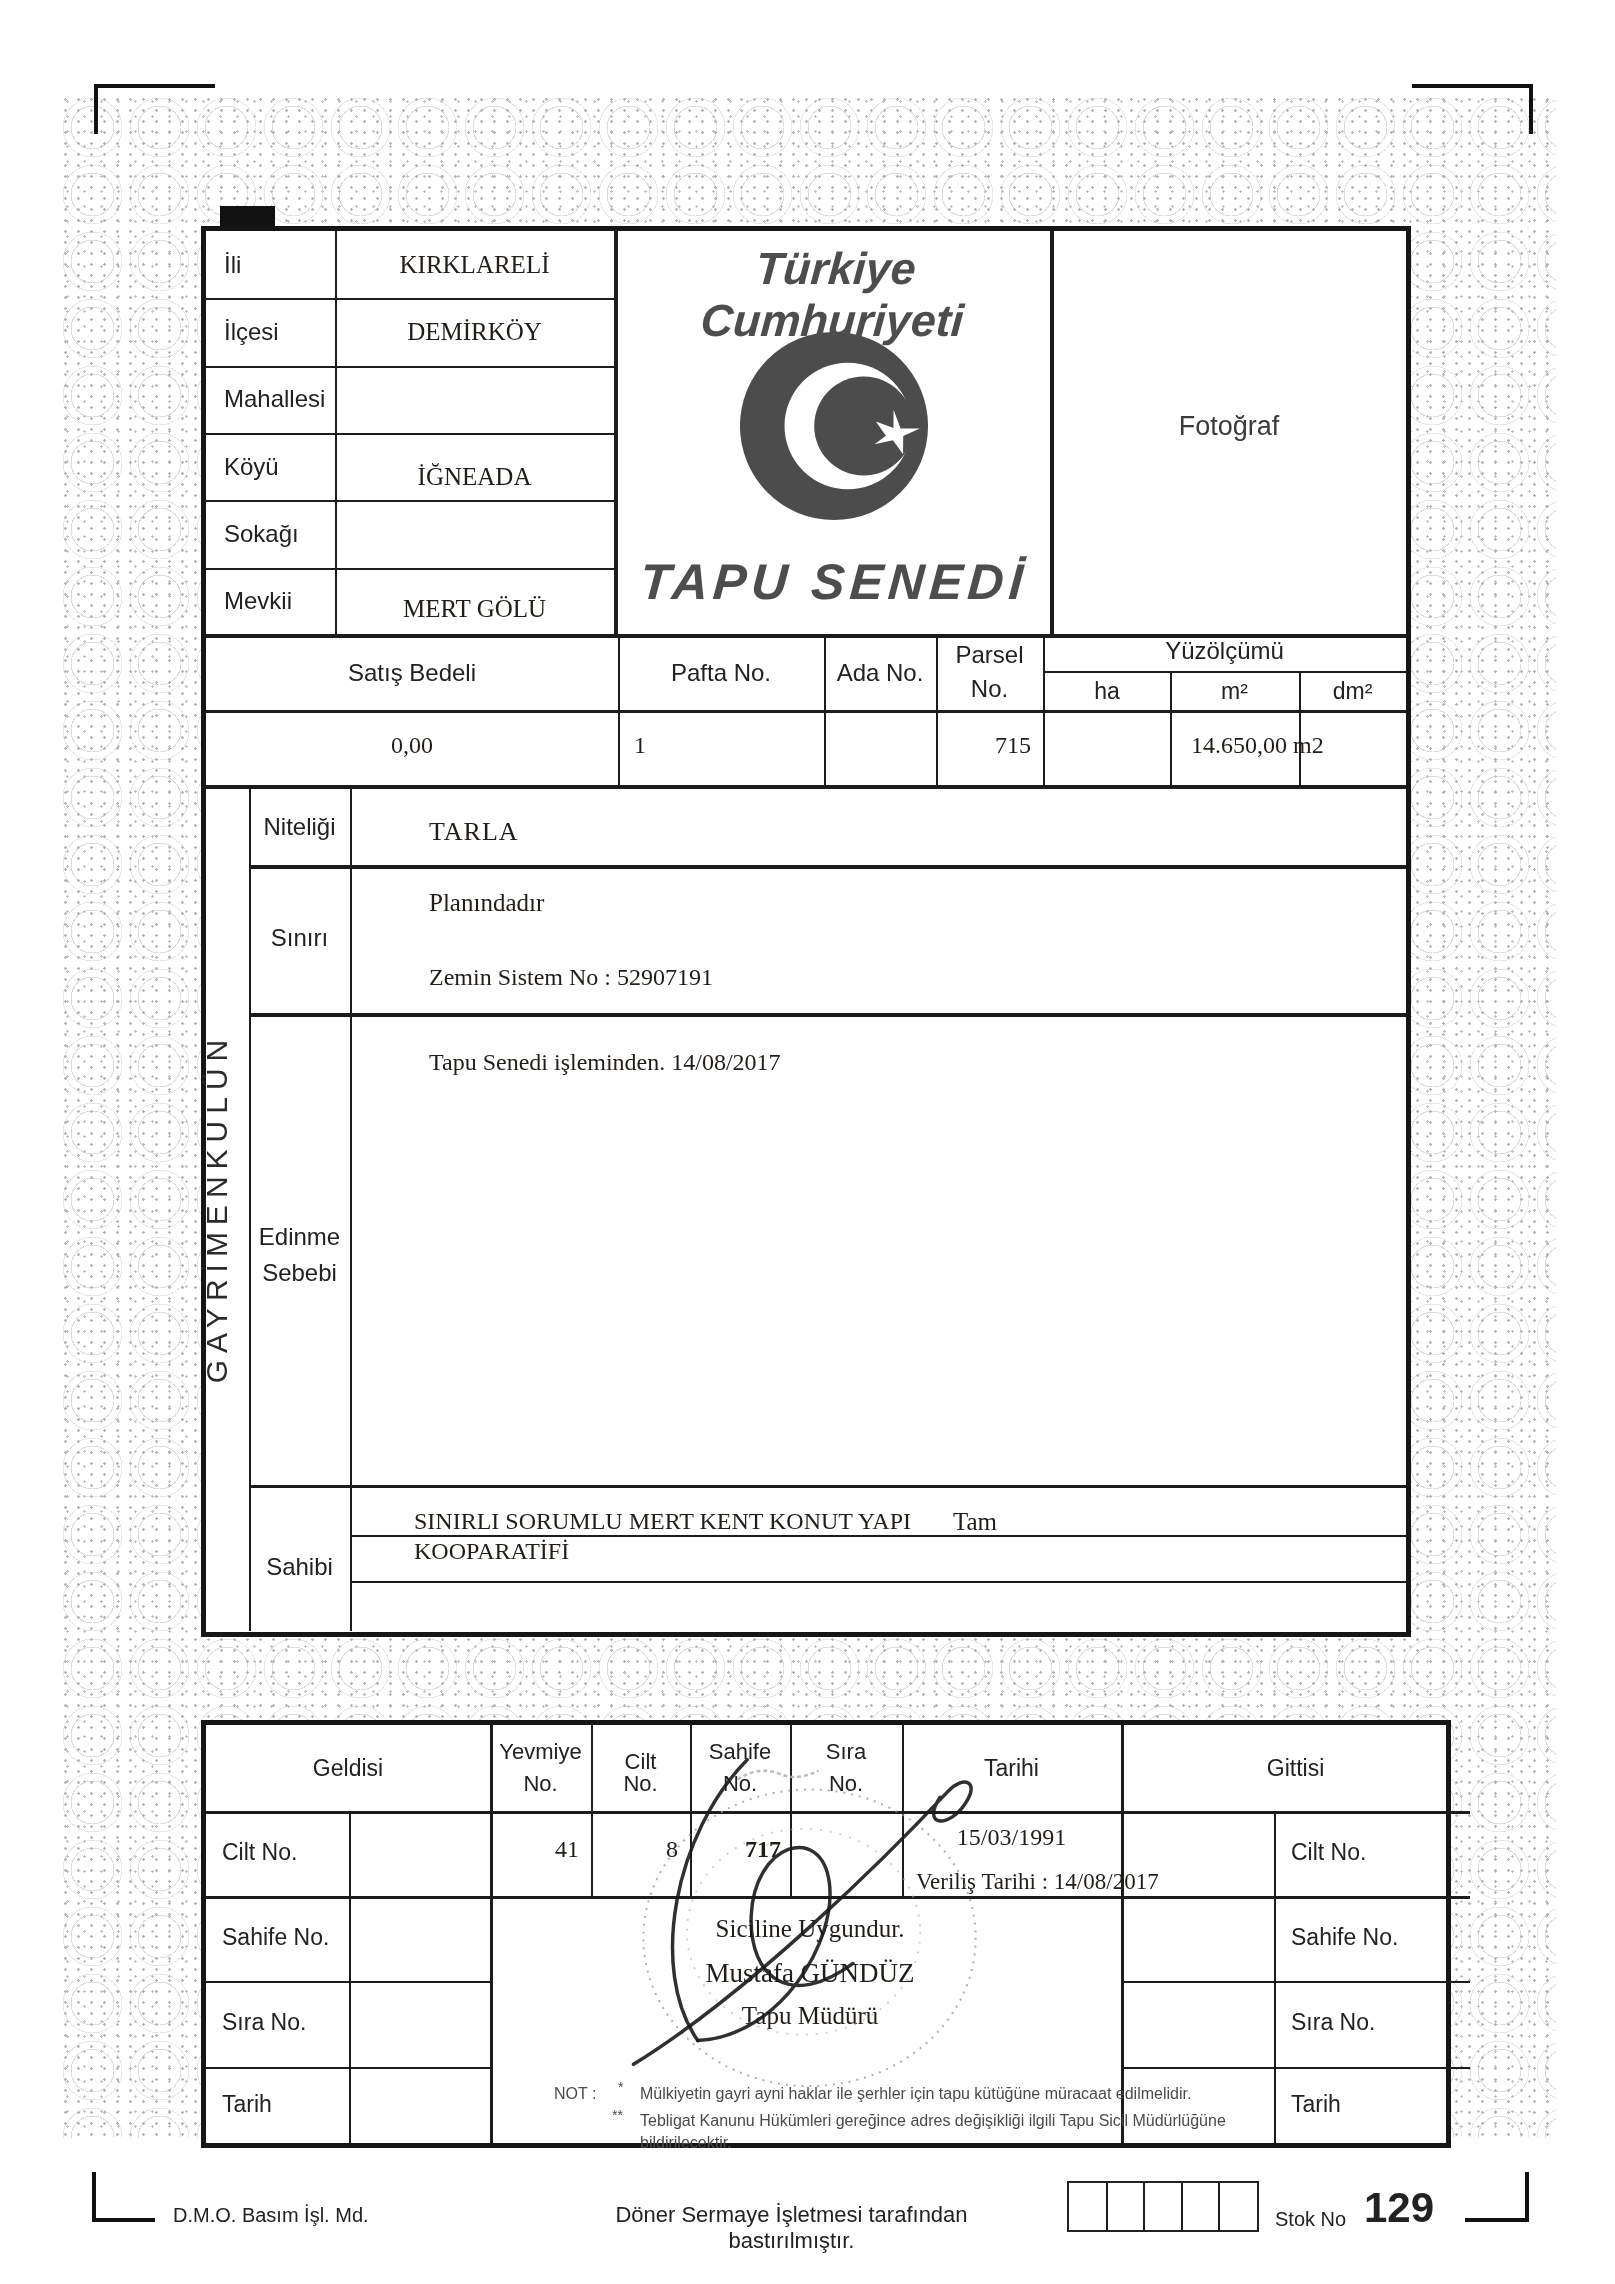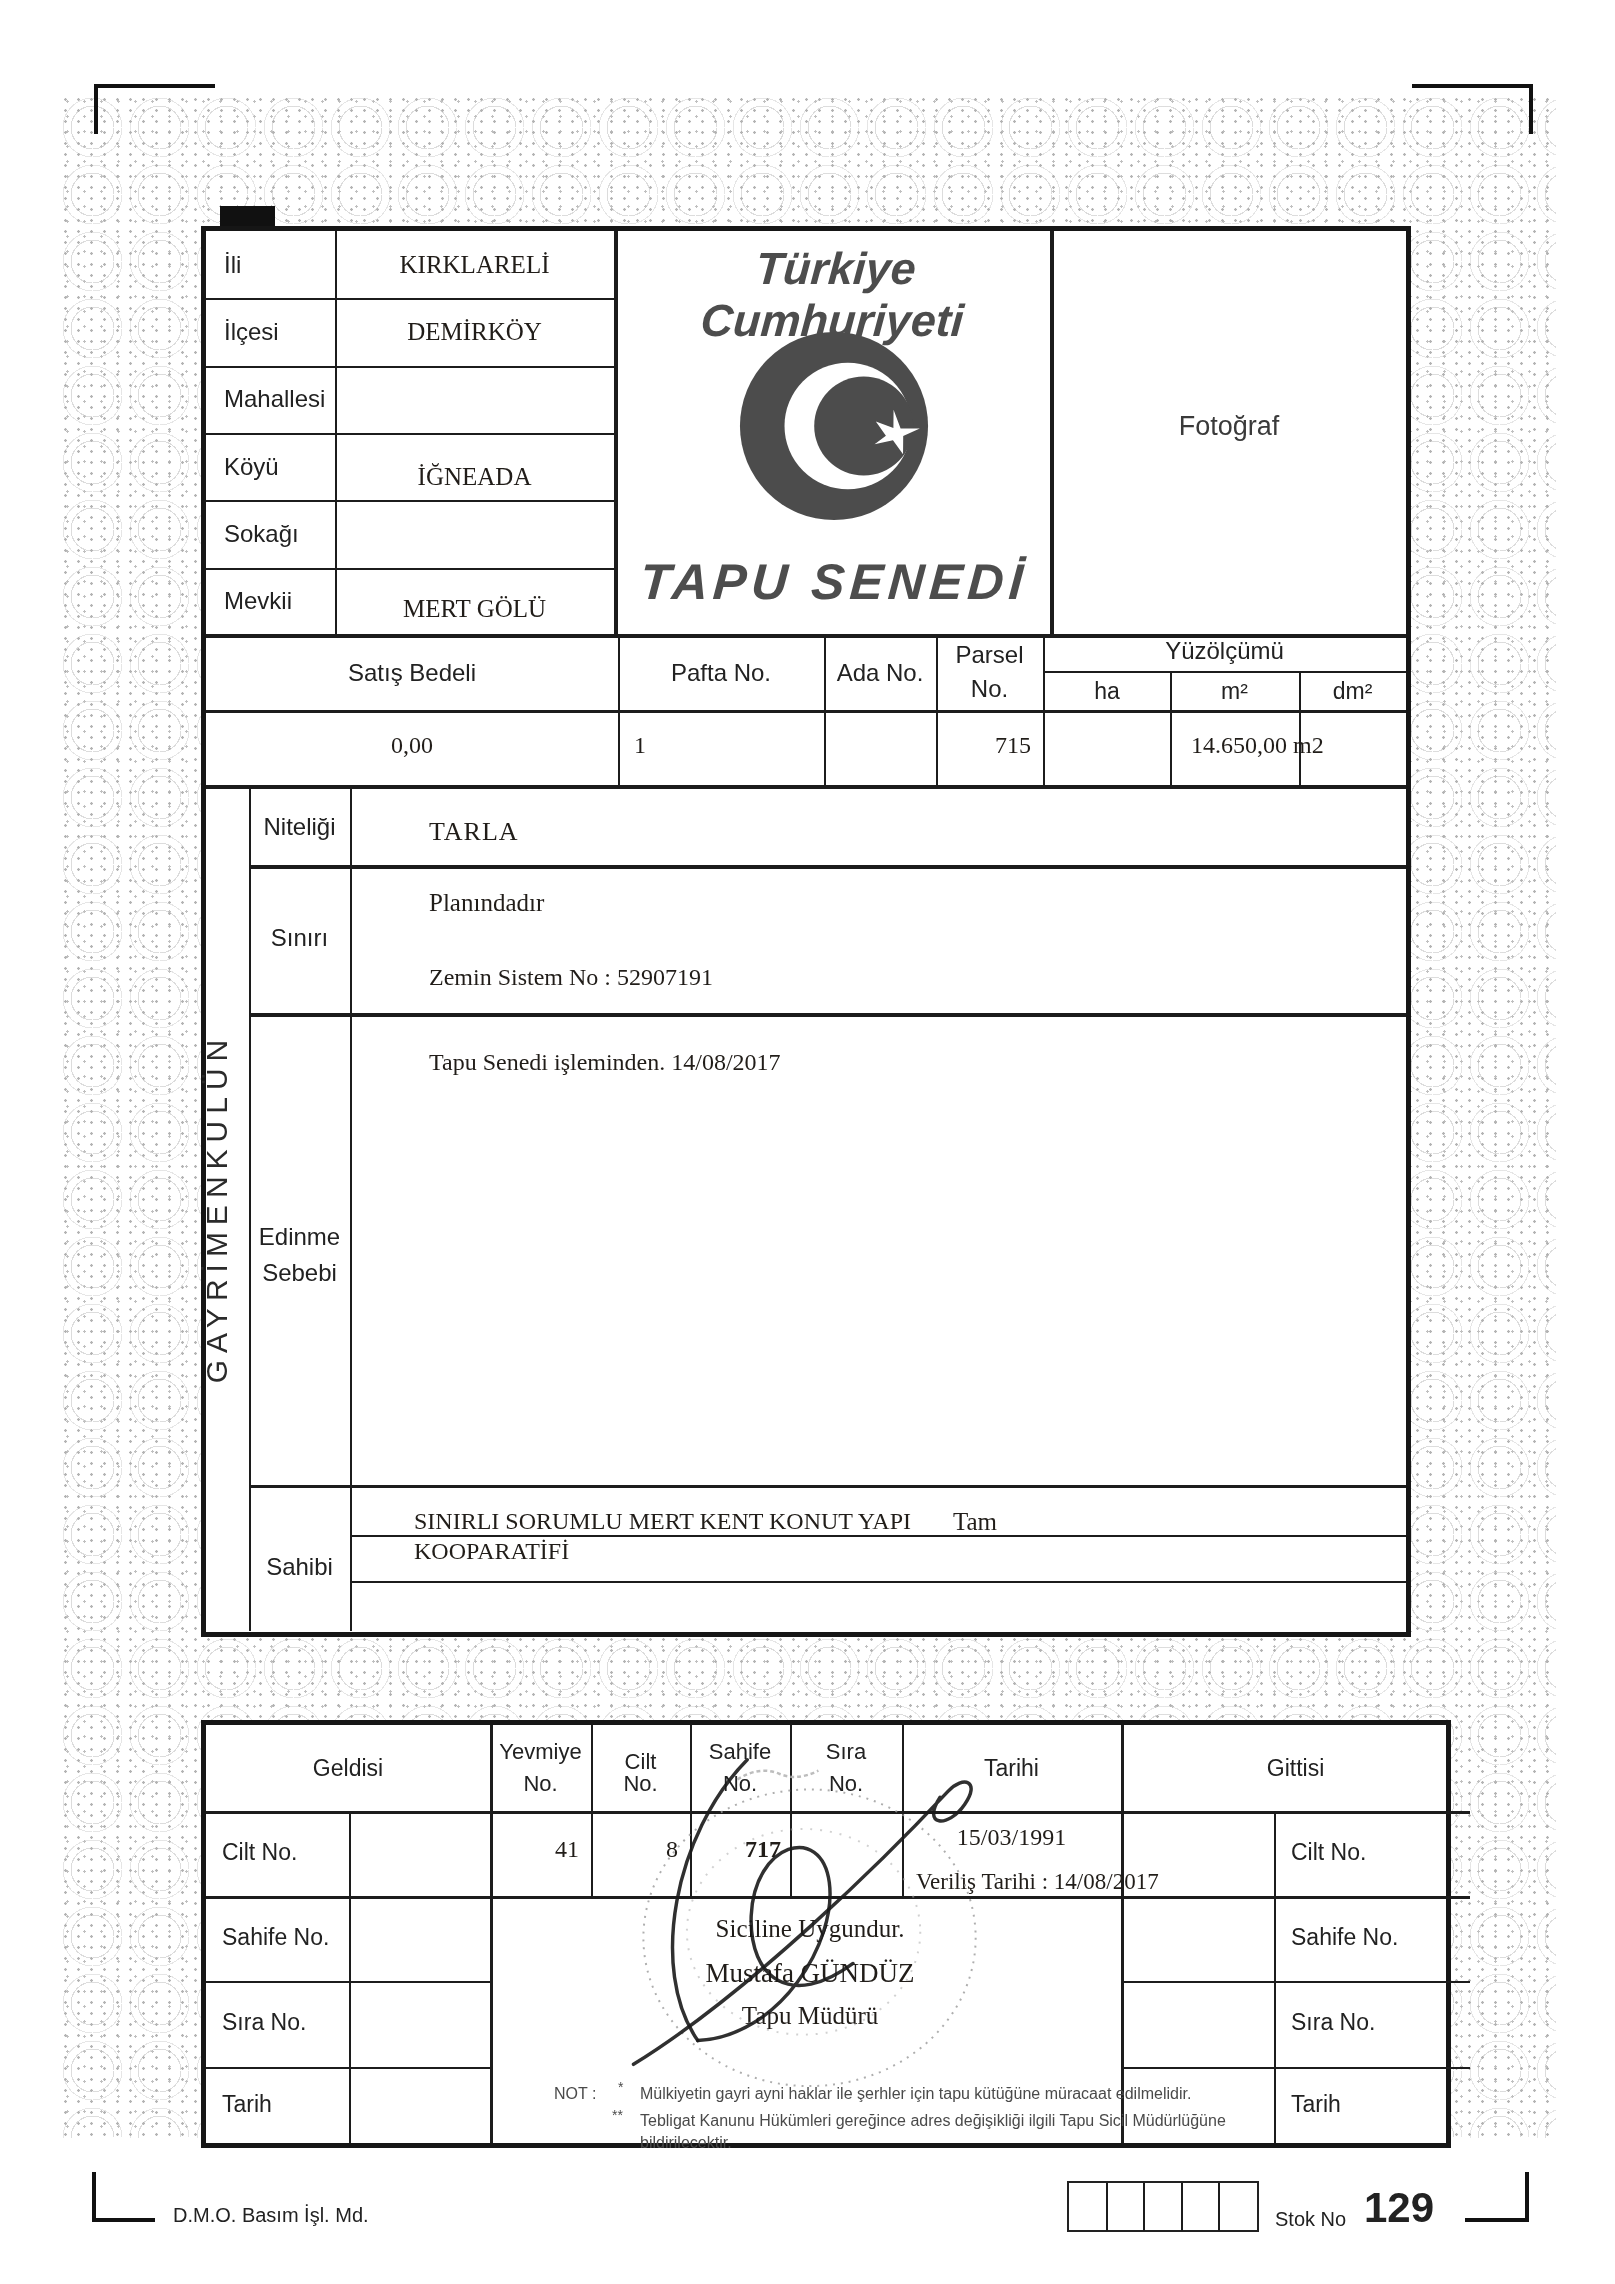--- a/index.html
+++ b/index.html
@@ -195,20 +195,21 @@
   <svg style="left:554px;top:1737px;" width="515" height="356" viewBox="560 1755 520 360">
     <ellipse cx="818" cy="1958" rx="168" ry="150" fill="none" stroke="#9a9a9a" stroke-width="2" stroke-dasharray="2 6" opacity="0.8"></ellipse>
     <ellipse cx="812" cy="1952" rx="118" ry="104" fill="none" stroke="#ababab" stroke-width="2" stroke-dasharray="2 8" opacity="0.55"></ellipse>
     <path d="M 745 1798 q 22 -14 42 -6 q 18 8 40 -3" fill="none" stroke="#b2b2b2" stroke-width="2.5" stroke-dasharray="4 3" opacity="0.85"></path>
     <path d="M 755 1778 C 682 1852 655 1990 705 2062" fill="none" stroke="#1a1a1a" stroke-width="3.5" stroke-linecap="round" opacity="0.9"></path>
     <path d="M 705 2062 C 788 2058 846 1962 838 1902 C 830 1842 762 1862 759 1936 C 757 2000 800 2030 862 1984" fill="none" stroke="#1a1a1a" stroke-width="3.5" stroke-linecap="round" opacity="0.9"></path>
     <path d="M 640 2086 C 760 2012 900 1872 958 1810 C 974 1793 991 1800 975 1823 C 958 1848 931 1845 950 1816" fill="none" stroke="#1a1a1a" stroke-width="3.5" stroke-linecap="round" opacity="0.9"></path>
   </svg>
 
   <div class="lbl" style="left:125px;top:2204px;font-size:20px;margin-left:48px;">D.M.O. Basım İşl. Md.</div>
+  <div class="lbl ctr" style="left:554px;top:2202px;width:475px;font-size:22px;">Döner Sermaye İşletmesi tarafından bastırılmıştır.</div>
   <div style="position:absolute;left:1067px;top:2181px;width:192px;height:51px;border:2px solid #222;box-sizing:border-box;background:#fff;">
     <div class="line" style="left:37px;top:0;width:2px;height:48px;"></div>
     <div class="line" style="left:74px;top:0;width:2px;height:48px;"></div>
     <div class="line" style="left:112px;top:0;width:2px;height:48px;"></div>
     <div class="line" style="left:149px;top:0;width:2px;height:48px;"></div>
   </div>
   <div class="lbl" style="left:1275px;top:2208px;font-size:20px;">Stok No</div>
   <div class="lbl" style="left:1364px;top:2184px;font-size:42px;font-weight:bold;">129</div>
 
 </div>

